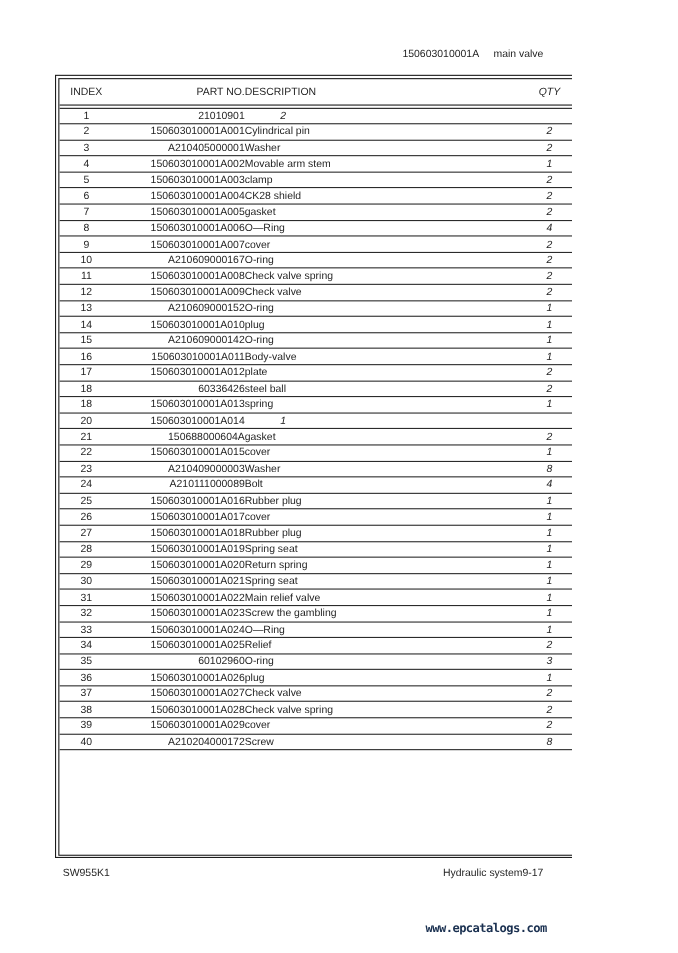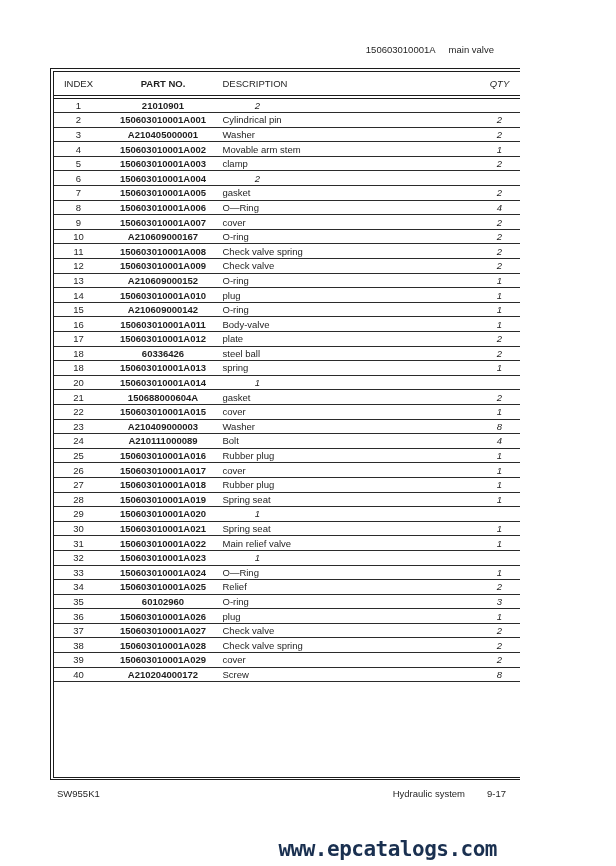--- a/index.html
+++ b/index.html
@@ -34,37 +34,37 @@
     font-size:9.5px;
   }
   .trow {
     display:flex; align-items:center;
     height:14.6px; flex:0 0 14.6px;
     border-bottom:1px solid #2b2b2b;
     font-size:9.5px;
   }
   .tfill { flex:1 1 auto; }
   .c-index { width:50px; flex:0 0 50px; text-align:center; }
-  .c-part  { width:119px; flex:0 0 119px; text-align:center;font-weight:bold; }
+  .c-part  { width:119px; flex:0 0 119px; text-align:right; }
   .c-desc  { flex:1 1 auto; text-align:left; }
   .c-qty   { width:70px; flex:0 0 70px; text-align:center;font-style:italic; }
   .c-see   { width:52px; flex:0 0 52px; text-align:left; }
 
   .page-footer {
-    position:absolute; left:50px; right:14px; top:788px;
+    position:absolute; left:50px; right:26px; top:788px;
     display:flex; justify-content:space-between;
     font-size:9.5px; white-space:nowrap;
   }
   .footer-left { padding-left:7px; }
-  .footer-page { margin-left:22px; }
+  .footer-page { }
 
   .watermark {
     position:absolute; right:23px; top:837px;
     font-family:"DejaVu Sans Mono", monospace;
-    font-weight:bold; font-size:21px; letter-spacing:-0.5px;
+    font-weight:bold; font-size:11px; letter-spacing:-0.5px;
     white-space:nowrap;
   }
 </style>
 </head>
 <body>
 
 <div class="page">
 
   <div class="doc-header">
     <span class="doc-code">150603010001A</span><span class="doc-title">main valve</span>
@@ -112,20 +112,21 @@
           <div class="trow">
             <div class="c-index">5</div>
             <div class="c-part">150603010001A003</div>
             <div class="c-desc">clamp</div>
             <div class="c-qty">2</div>
             <div class="c-see"></div>
           </div>
           <div class="trow">
             <div class="c-index">6</div>
             <div class="c-part">150603010001A004</div>
+            <div class="c-desc">CK28 shield</div>
             <div class="c-qty">2</div>
             <div class="c-see"></div>
           </div>
           <div class="trow">
             <div class="c-index">7</div>
             <div class="c-part">150603010001A005</div>
             <div class="c-desc">gasket</div>
             <div class="c-qty">2</div>
             <div class="c-see"></div>
           </div>
@@ -271,40 +272,42 @@
           <div class="trow">
             <div class="c-index">28</div>
             <div class="c-part">150603010001A019</div>
             <div class="c-desc">Spring seat</div>
             <div class="c-qty">1</div>
             <div class="c-see"></div>
           </div>
           <div class="trow">
             <div class="c-index">29</div>
             <div class="c-part">150603010001A020</div>
+            <div class="c-desc">Return spring</div>
             <div class="c-qty">1</div>
             <div class="c-see"></div>
           </div>
           <div class="trow">
             <div class="c-index">30</div>
             <div class="c-part">150603010001A021</div>
             <div class="c-desc">Spring seat</div>
             <div class="c-qty">1</div>
             <div class="c-see"></div>
           </div>
           <div class="trow">
             <div class="c-index">31</div>
             <div class="c-part">150603010001A022</div>
             <div class="c-desc">Main relief valve</div>
             <div class="c-qty">1</div>
             <div class="c-see"></div>
           </div>
           <div class="trow">
             <div class="c-index">32</div>
             <div class="c-part">150603010001A023</div>
+            <div class="c-desc">Screw the gambling</div>
             <div class="c-qty">1</div>
             <div class="c-see"></div>
           </div>
           <div class="trow">
             <div class="c-index">33</div>
             <div class="c-part">150603010001A024</div>
             <div class="c-desc">O—Ring</div>
             <div class="c-qty">1</div>
             <div class="c-see"></div>
           </div>

